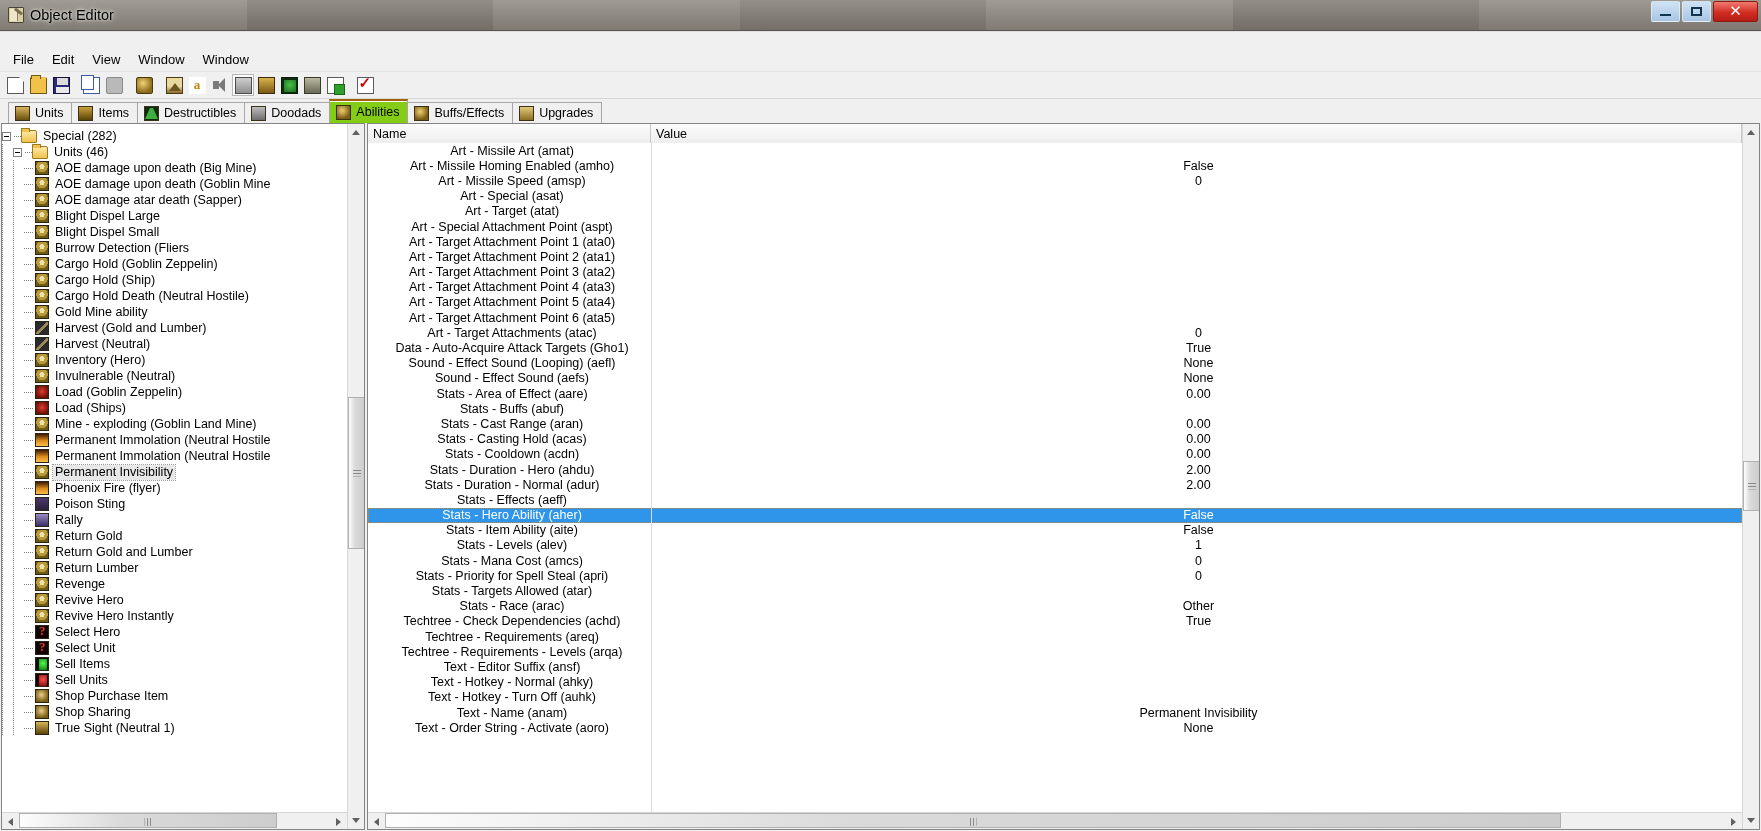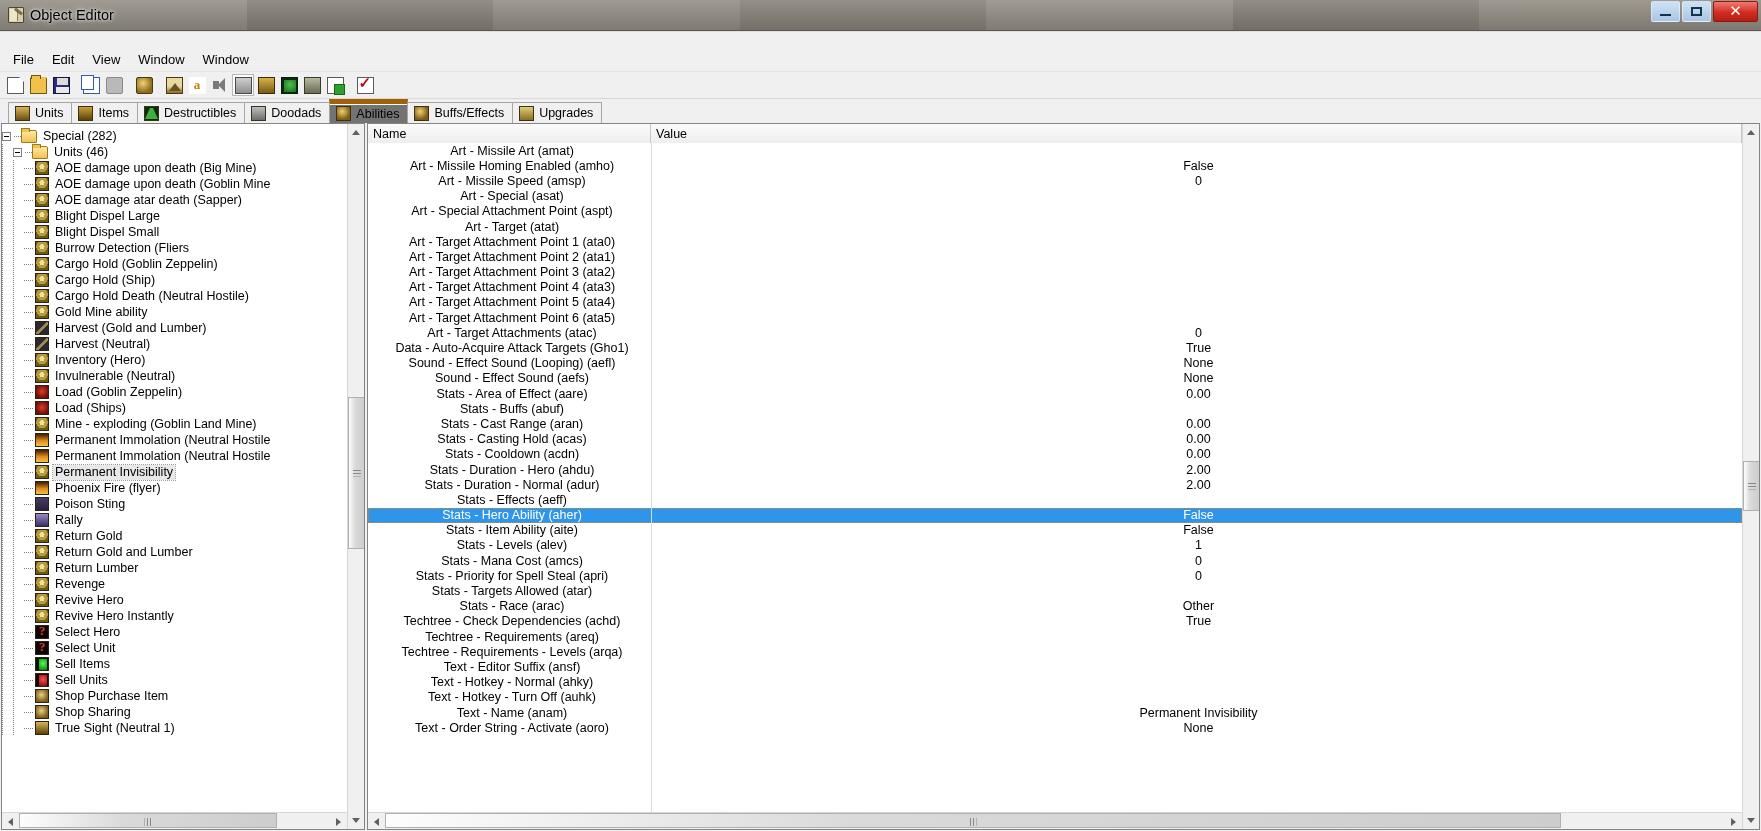--- a/index.html
+++ b/index.html
@@ -138,22 +138,22 @@
   }
   .tab {
     display: flex; align-items: center; gap: 5px;
     height: 21px; padding: 0 8px 0 6px;
     border-left: 1px solid #a6a6a6; border-right: 1px solid #a6a6a6;
     border-top: 1px solid #a6a6a6;
     background: #f0f0f0; font-size: 12.5px; white-space: nowrap;
     margin-right: -1px; position: relative;
   }
   .tab.active {
-    background: #737373; height: 24px; z-index: 3;
-    border-top: 5px solid #a16207;
+    background: #84cc16; height: 24px; z-index: 3;
+    border-top: 2px solid #a16207;
     box-shadow: inset 0 1px 0 #fff;
     text-align: center;
   }
   .tab-ico { width: 15px; height: 15px; flex: none; display:block; border:1px solid #3a3118;}
   .ti-units      { background: linear-gradient(180deg,#d8b45a,#6a5010); }
   .ti-items      { background: linear-gradient(180deg,#caa03c,#5a4208); }
   .ti-destruct   { background: #0d2b0d; }
   .ti-destruct::after{content:"";display:block;margin:1px auto 0;border-left:5px solid transparent;border-right:5px solid transparent;border-bottom:11px solid #3fb03f;}
   .ti-doodads    { background: linear-gradient(180deg,#bdbdbd,#6d6d6d); }
   .ti-abilities  { background: radial-gradient(circle at 40% 35%,#f0cf70,#7a5c12 70%); }
@@ -715,25 +715,25 @@
                 </div>
                 <div class="lrow">
                   <div class="c-name">Art - Missile Speed (amsp)</div>
                   <div class="c-value">0</div>
                 </div>
                 <div class="lrow">
                   <div class="c-name">Art - Special (asat)</div>
                   <div class="c-value"></div>
                 </div>
                 <div class="lrow">
+                  <div class="c-name">Art - Target (atat)</div>
+                  <div class="c-value"></div>
+                </div>
+                <div class="lrow">
                   <div class="c-name">Art - Special Attachment Point (aspt)</div>
-                  <div class="c-value"></div>
-                </div>
-                <div class="lrow">
-                  <div class="c-name">Art - Target (atat)</div>
                   <div class="c-value"></div>
                 </div>
                 <div class="lrow">
                   <div class="c-name">Art - Target Attachment Point 1 (ata0)</div>
                   <div class="c-value"></div>
                 </div>
                 <div class="lrow">
                   <div class="c-name">Art - Target Attachment Point 2 (ata1)</div>
                   <div class="c-value"></div>
                 </div>

